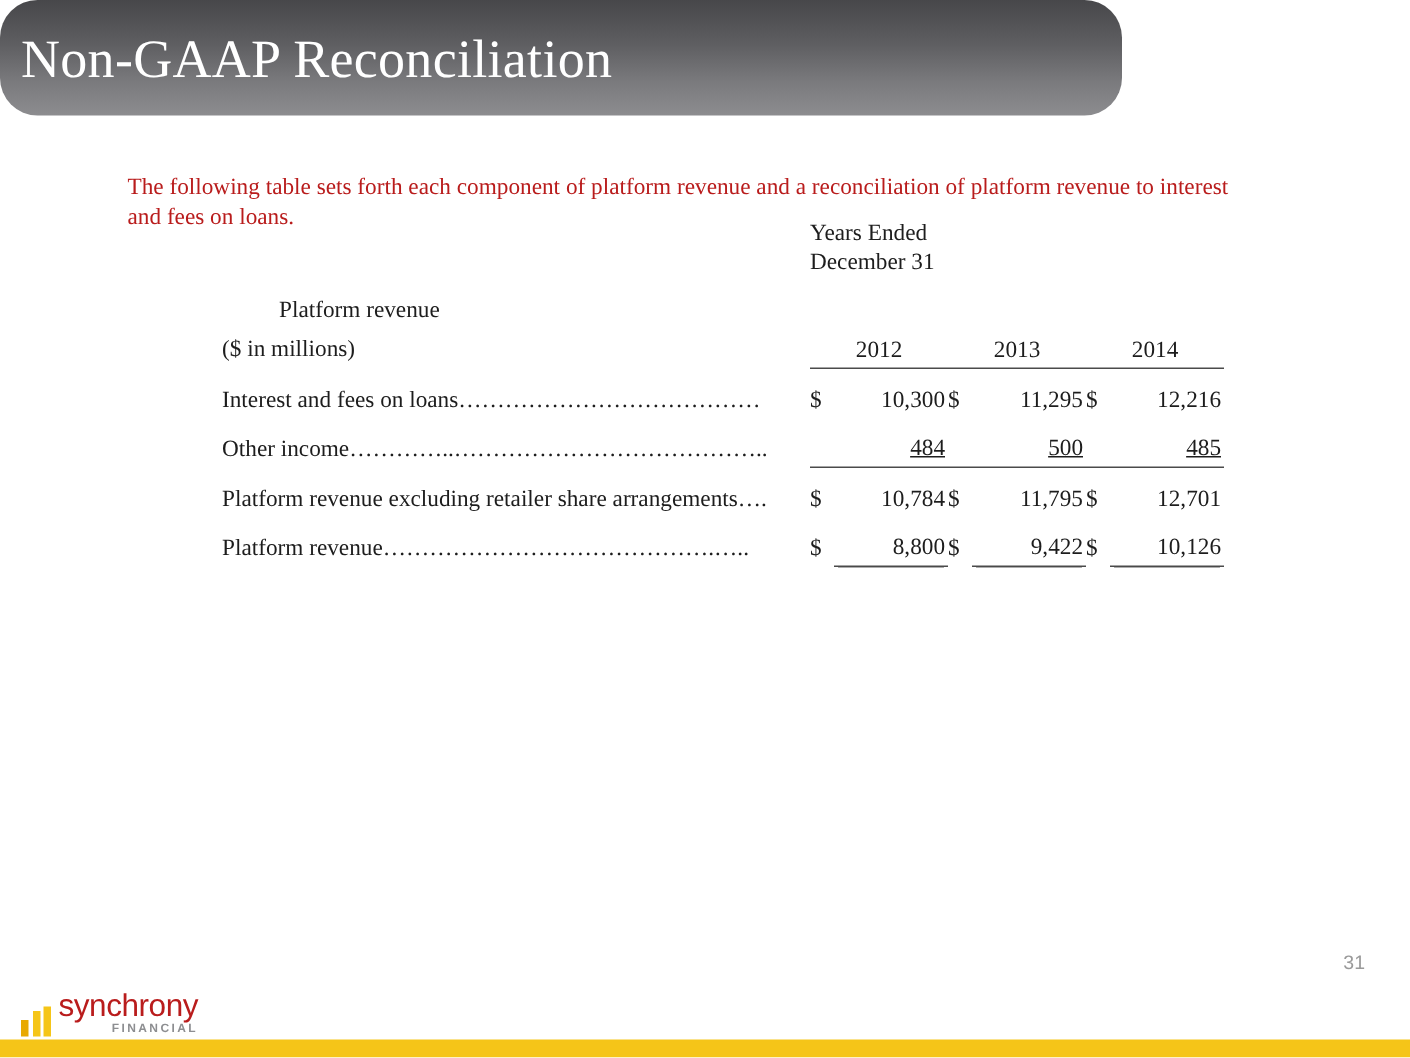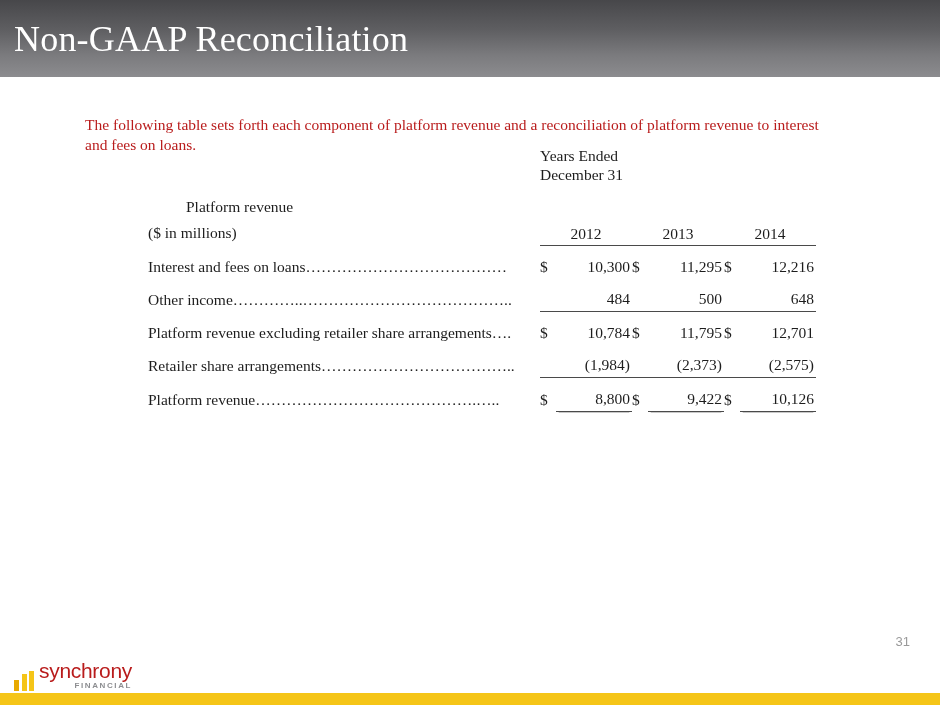--- a/index.html
+++ b/index.html
@@ -13,23 +13,24 @@
     font-family: "Liberation Serif", "DejaVu Serif", serif;
     overflow: hidden;
     position: relative;
   }
 
   
   .slide-header {
     position: absolute;
     left: 0;
     top: 0;
-    width: 940px;
+    width: 748px;
     height: 77px;
     background: linear-gradient(to bottom, #47474a 0%, #5e5e61 38%, #7b7b7e 72%, #8c8c8f 100%);
+    border-radius: 25px;
   }
   .slide-title {
     position: absolute;
     left: 14px;
     top: 17px;
     font-family: "Liberation Serif", "DejaVu Serif", serif;
     font-size: 36px;
     line-height: 44px;
     color: #ffffff;
     letter-spacing: 0.2px;
@@ -114,21 +115,21 @@
     text-align: right;
     white-space: nowrap;
     padding-right: 2px !important;
   }
   .cur {
     text-align: left;
     white-space: nowrap;
   }
 
   
-  .rule-single .num, .rule-single .cur { border-bottom: 1.3px solid #4a4a4a; padding-bottom: 3px !important; }
+  .rule-single .num, .rule-single .cur { border-bottom: 1.3px solid #4a4a4a; padding-bottom: 3px !important; text-decoration: underline; }
   .rule-double .num { border-bottom: 1.3px solid #4a4a4a; padding-bottom: 3px !important;
                       box-shadow: 0 4px 0 -2.7px #4a4a4a; }
 
   
   .page-number {
     position: absolute;
     right: 30px;
     top: 634px;
     font-family: "Liberation Sans", "DejaVu Sans", sans-serif;
     font-size: 13px;
@@ -235,42 +236,33 @@
         <td class="num">12,216</td>
       </tr>
 
       <tr class="data-row rule-single">
         <td class="rlabel">Other income…………..…………………………………..</td>
         <td class="cur"></td>
         <td class="num">484</td>
         <td class="cur"></td>
         <td class="num">500</td>
         <td class="cur"></td>
-        <td class="num">648</td>
+        <td class="num">485</td>
       </tr>
 
       <tr class="data-row">
         <td class="rlabel">Platform revenue excluding  retailer share arrangements….</td>
         <td class="cur">$</td>
         <td class="num">10,784</td>
         <td class="cur">$</td>
         <td class="num">11,795</td>
         <td class="cur">$</td>
         <td class="num">12,701</td>
       </tr>
 
-      <tr class="data-row rule-single">
-        <td class="rlabel">Retailer share arrangements………………………………..</td>
-        <td class="cur"></td>
-        <td class="num">(1,984)</td>
-        <td class="cur"></td>
-        <td class="num">(2,373)</td>
-        <td class="cur"></td>
-        <td class="num">(2,575)</td>
-      </tr>
 
       <tr class="data-row rule-double">
         <td class="rlabel">Platform revenue…………………………………….…..</td>
         <td class="cur">$</td>
         <td class="num">8,800</td>
         <td class="cur">$</td>
         <td class="num">9,422</td>
         <td class="cur">$</td>
         <td class="num">10,126</td>
       </tr>

